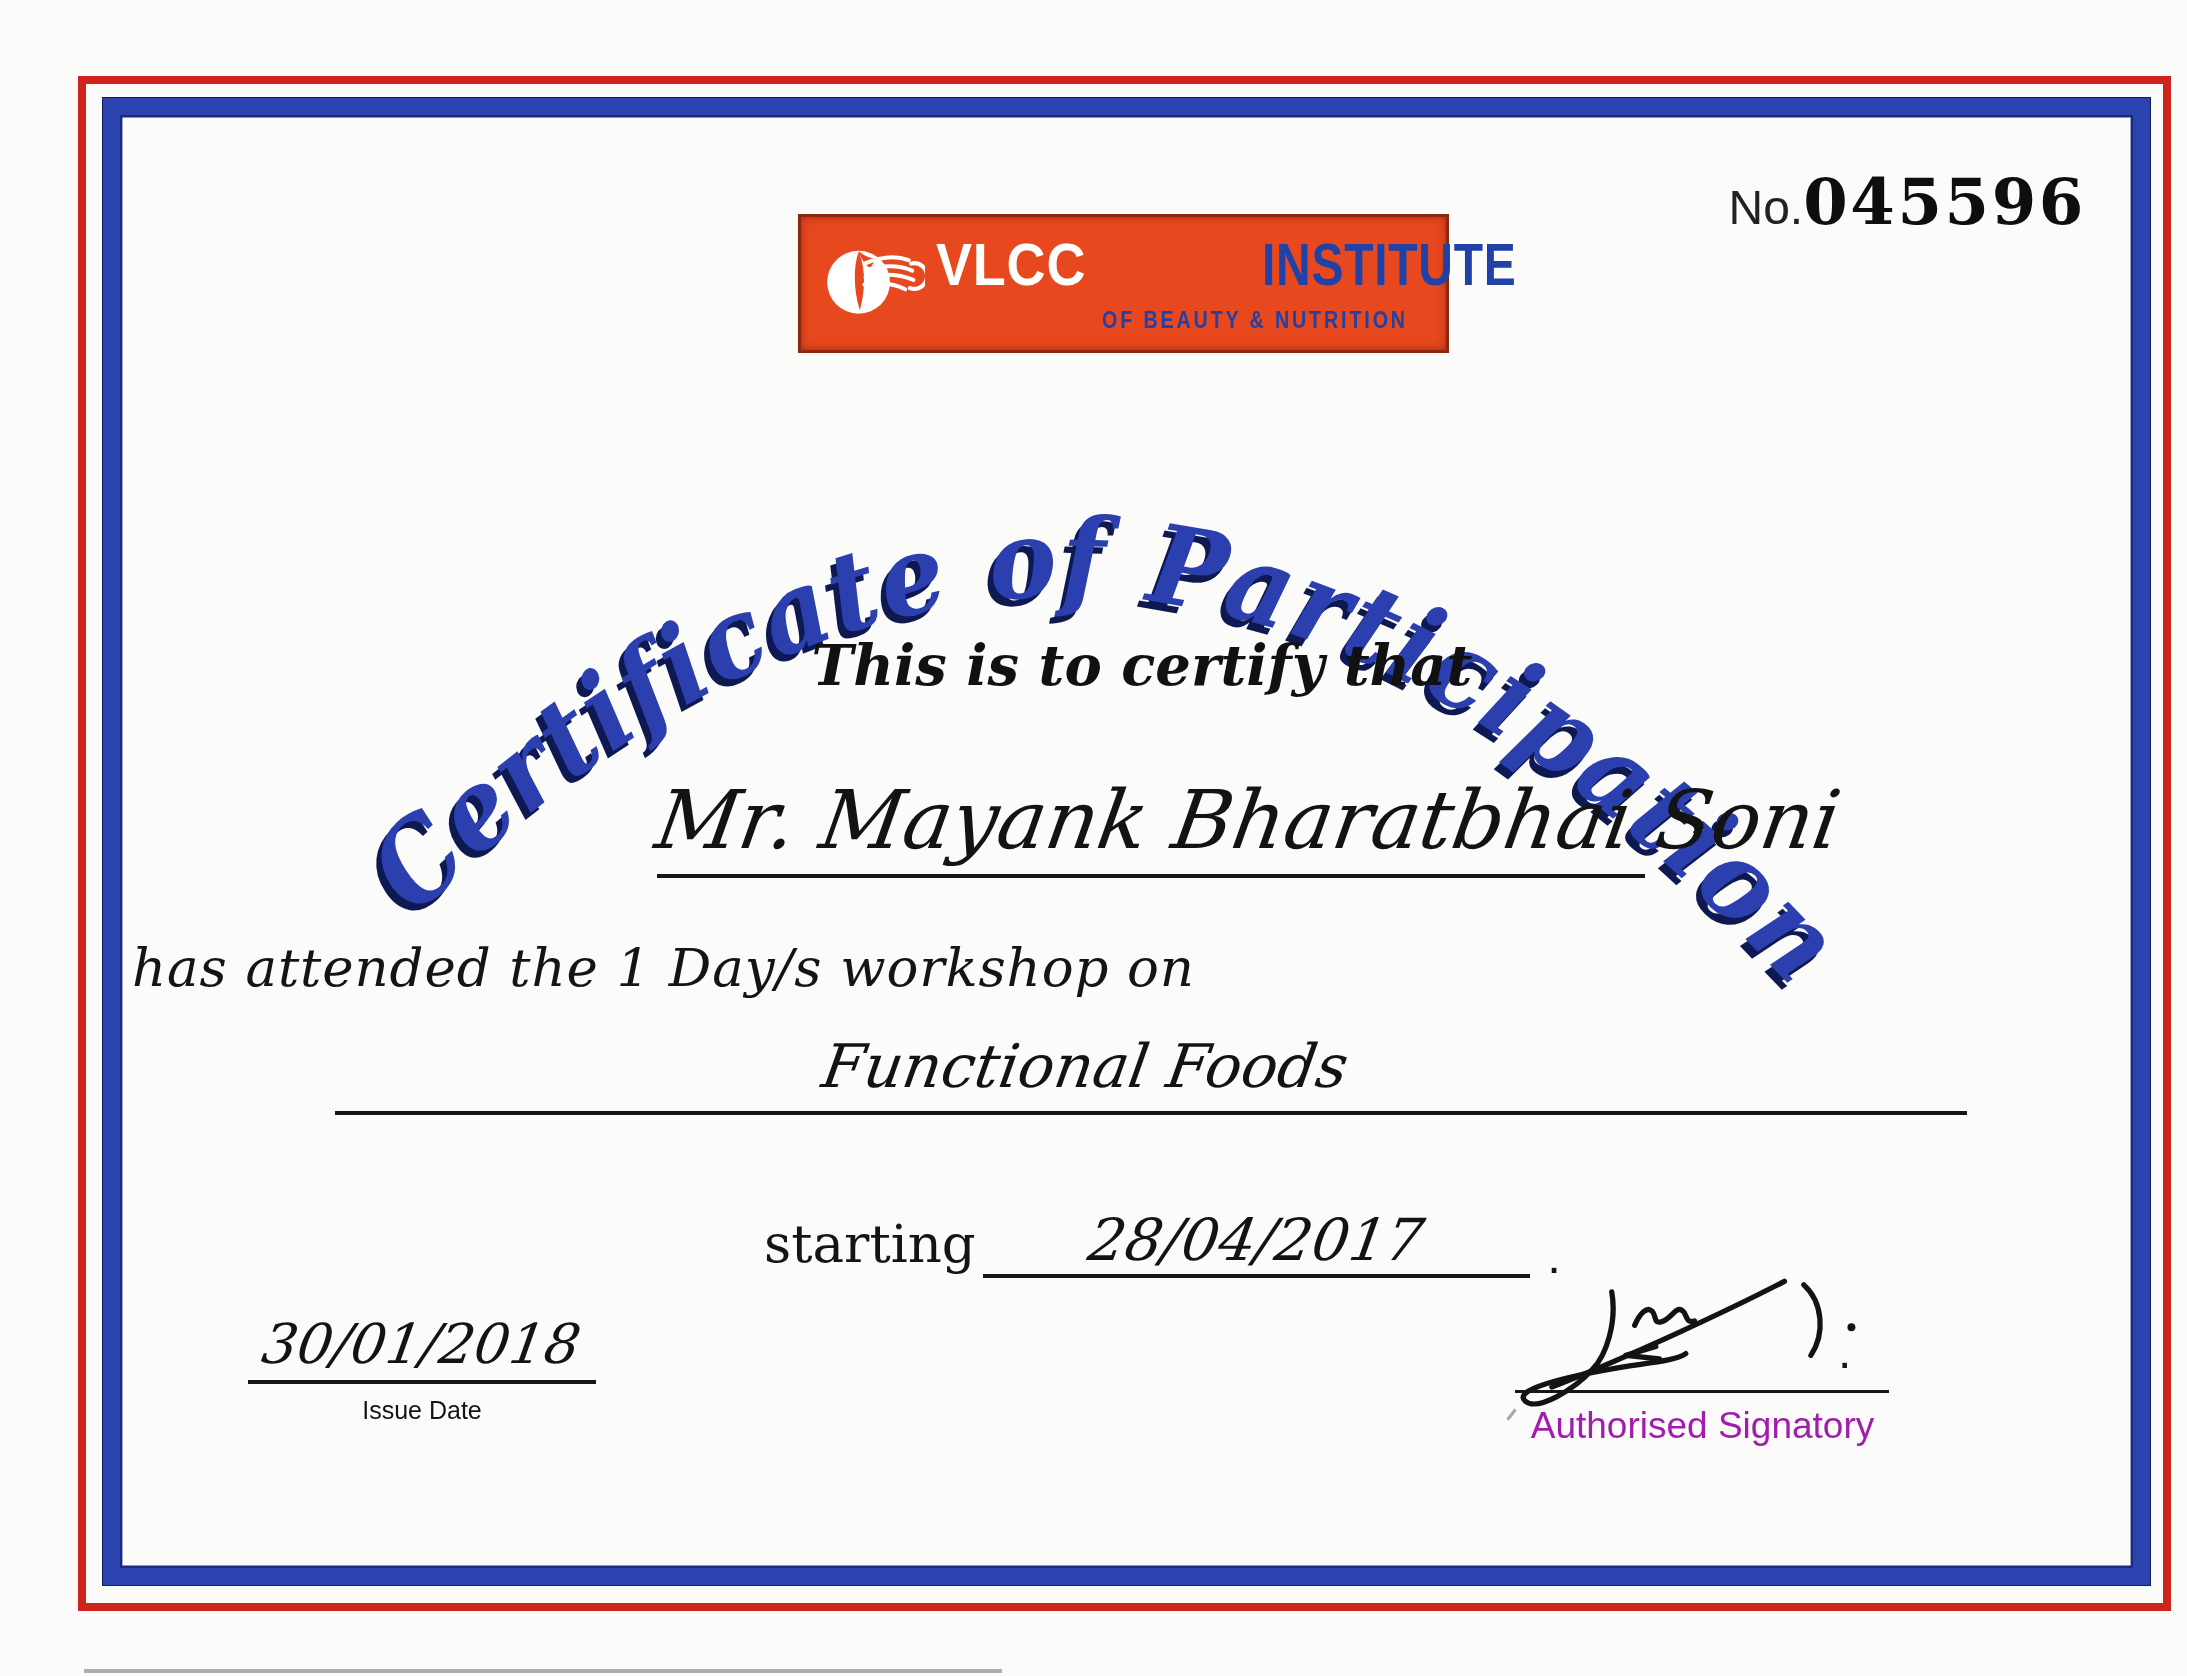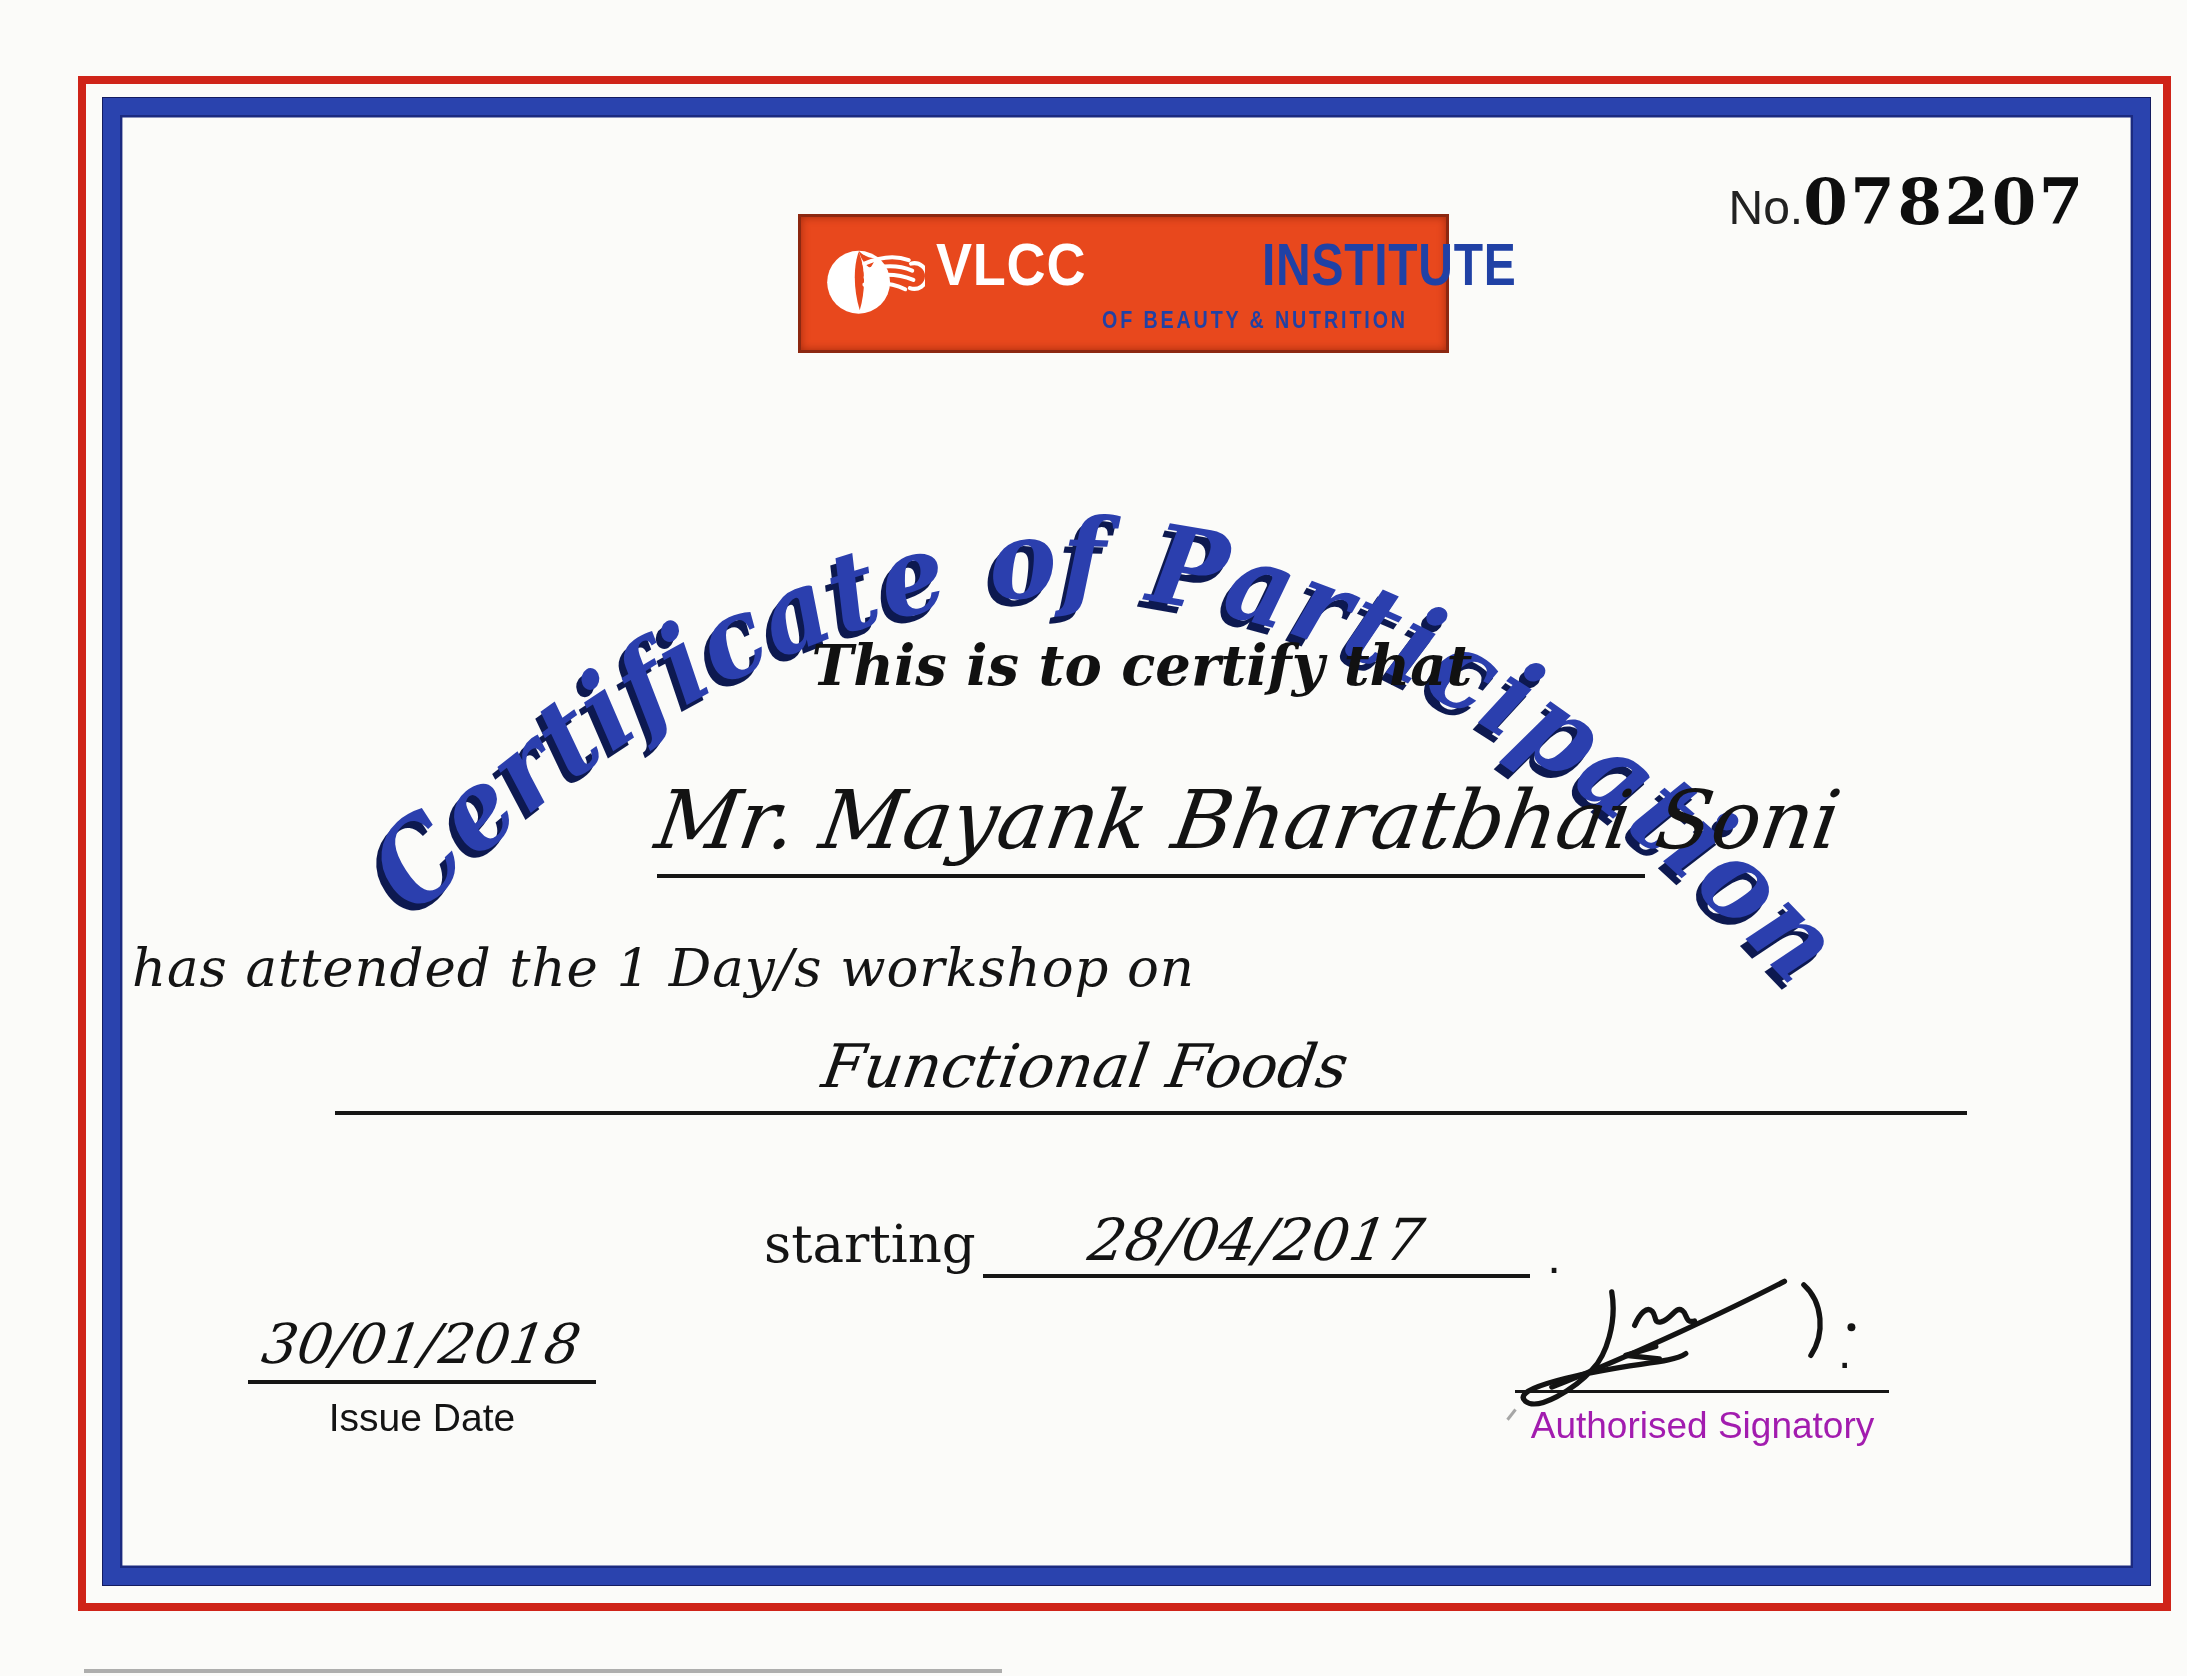--- a/index.html
+++ b/index.html
@@ -92,21 +92,21 @@
   }
   .starting-label { font-size:53px; line-height:64px; padding-bottom:1.8px; }
   .start-date-underline {
     width:547px; margin-left:7px; border-bottom:4.4px solid #161616; text-align:center;
   }
   .start-date-underline .script { font-size:58px; line-height:67px; }
   .start-dot { font-size:49px; color:#141414; margin-left:17.6px; line-height:44px; }
   .issue-block { position:absolute; left:116px; top:1309px; width:348px; }
   .issue-date { border-bottom:4.4px solid #161616; text-align:center; }
   .issue-date .script { font-size:55px; line-height:71px; }
-  .issue-label { text-align:center; font-size:39px; color:#141414; margin-top:12.4px; }
+  .issue-label { text-align:center; font-size:25px; color:#141414; margin-top:12.4px; }
   .sign-block { position:absolute; left:1513px; top:1269px; width:379px; height:185px; }
   .sign-scrawl { position:absolute; left:0; top:0; width:379px; height:141px; }
   .sign-line { position:absolute; left:1.8px; top:121px; width:374px; border-bottom:3.5px solid #161616; }
   .sign-dot { position:absolute; left:325px; top:55px; font-size:48px; color:#141414; }
   .sign-label { position:absolute; top:136px; width:100%; text-align:center; font-size:37px; color:#a21caf; }
   .footer-line {
     position:absolute; top:1502px; width:100%; text-align:center;
     font-size:34px; color:#141414; letter-spacing:0.4px;
   }
   .artifact-tick {
@@ -119,21 +119,21 @@
   }
 </style>
 </head>
 <body>
 
 <div class="frame-red"></div>
 <div class="frame-blue"></div>
 
 <div class="cert-number">
   <span class="num-label">No.</span>
-  <span class="num-value">078207</span>
+  <span class="num-value">045596</span>
 </div>
 
 <div class="logo">
   <svg class="logo-icon" viewBox="0 0 170 150">
     <circle cx="56" cy="72" r="54" fill="#ffffff"></circle>
     <path d="M56,20 C68,46 68,86 58,120 C48,88 46,48 56,20 Z" fill="#e8481d"></path>
     <path d="M56,18 C64,26 74,31 86,31 L76,48 C66,41 59,30 56,18 Z" fill="#e8481d"></path>
     <g stroke="#ffffff" stroke-width="7" fill="none" stroke-linecap="round">
       <path d="M66,40 C94,28 120,26 142,34"></path>
       <path d="M68,52 C98,42 126,43 148,52"></path>

